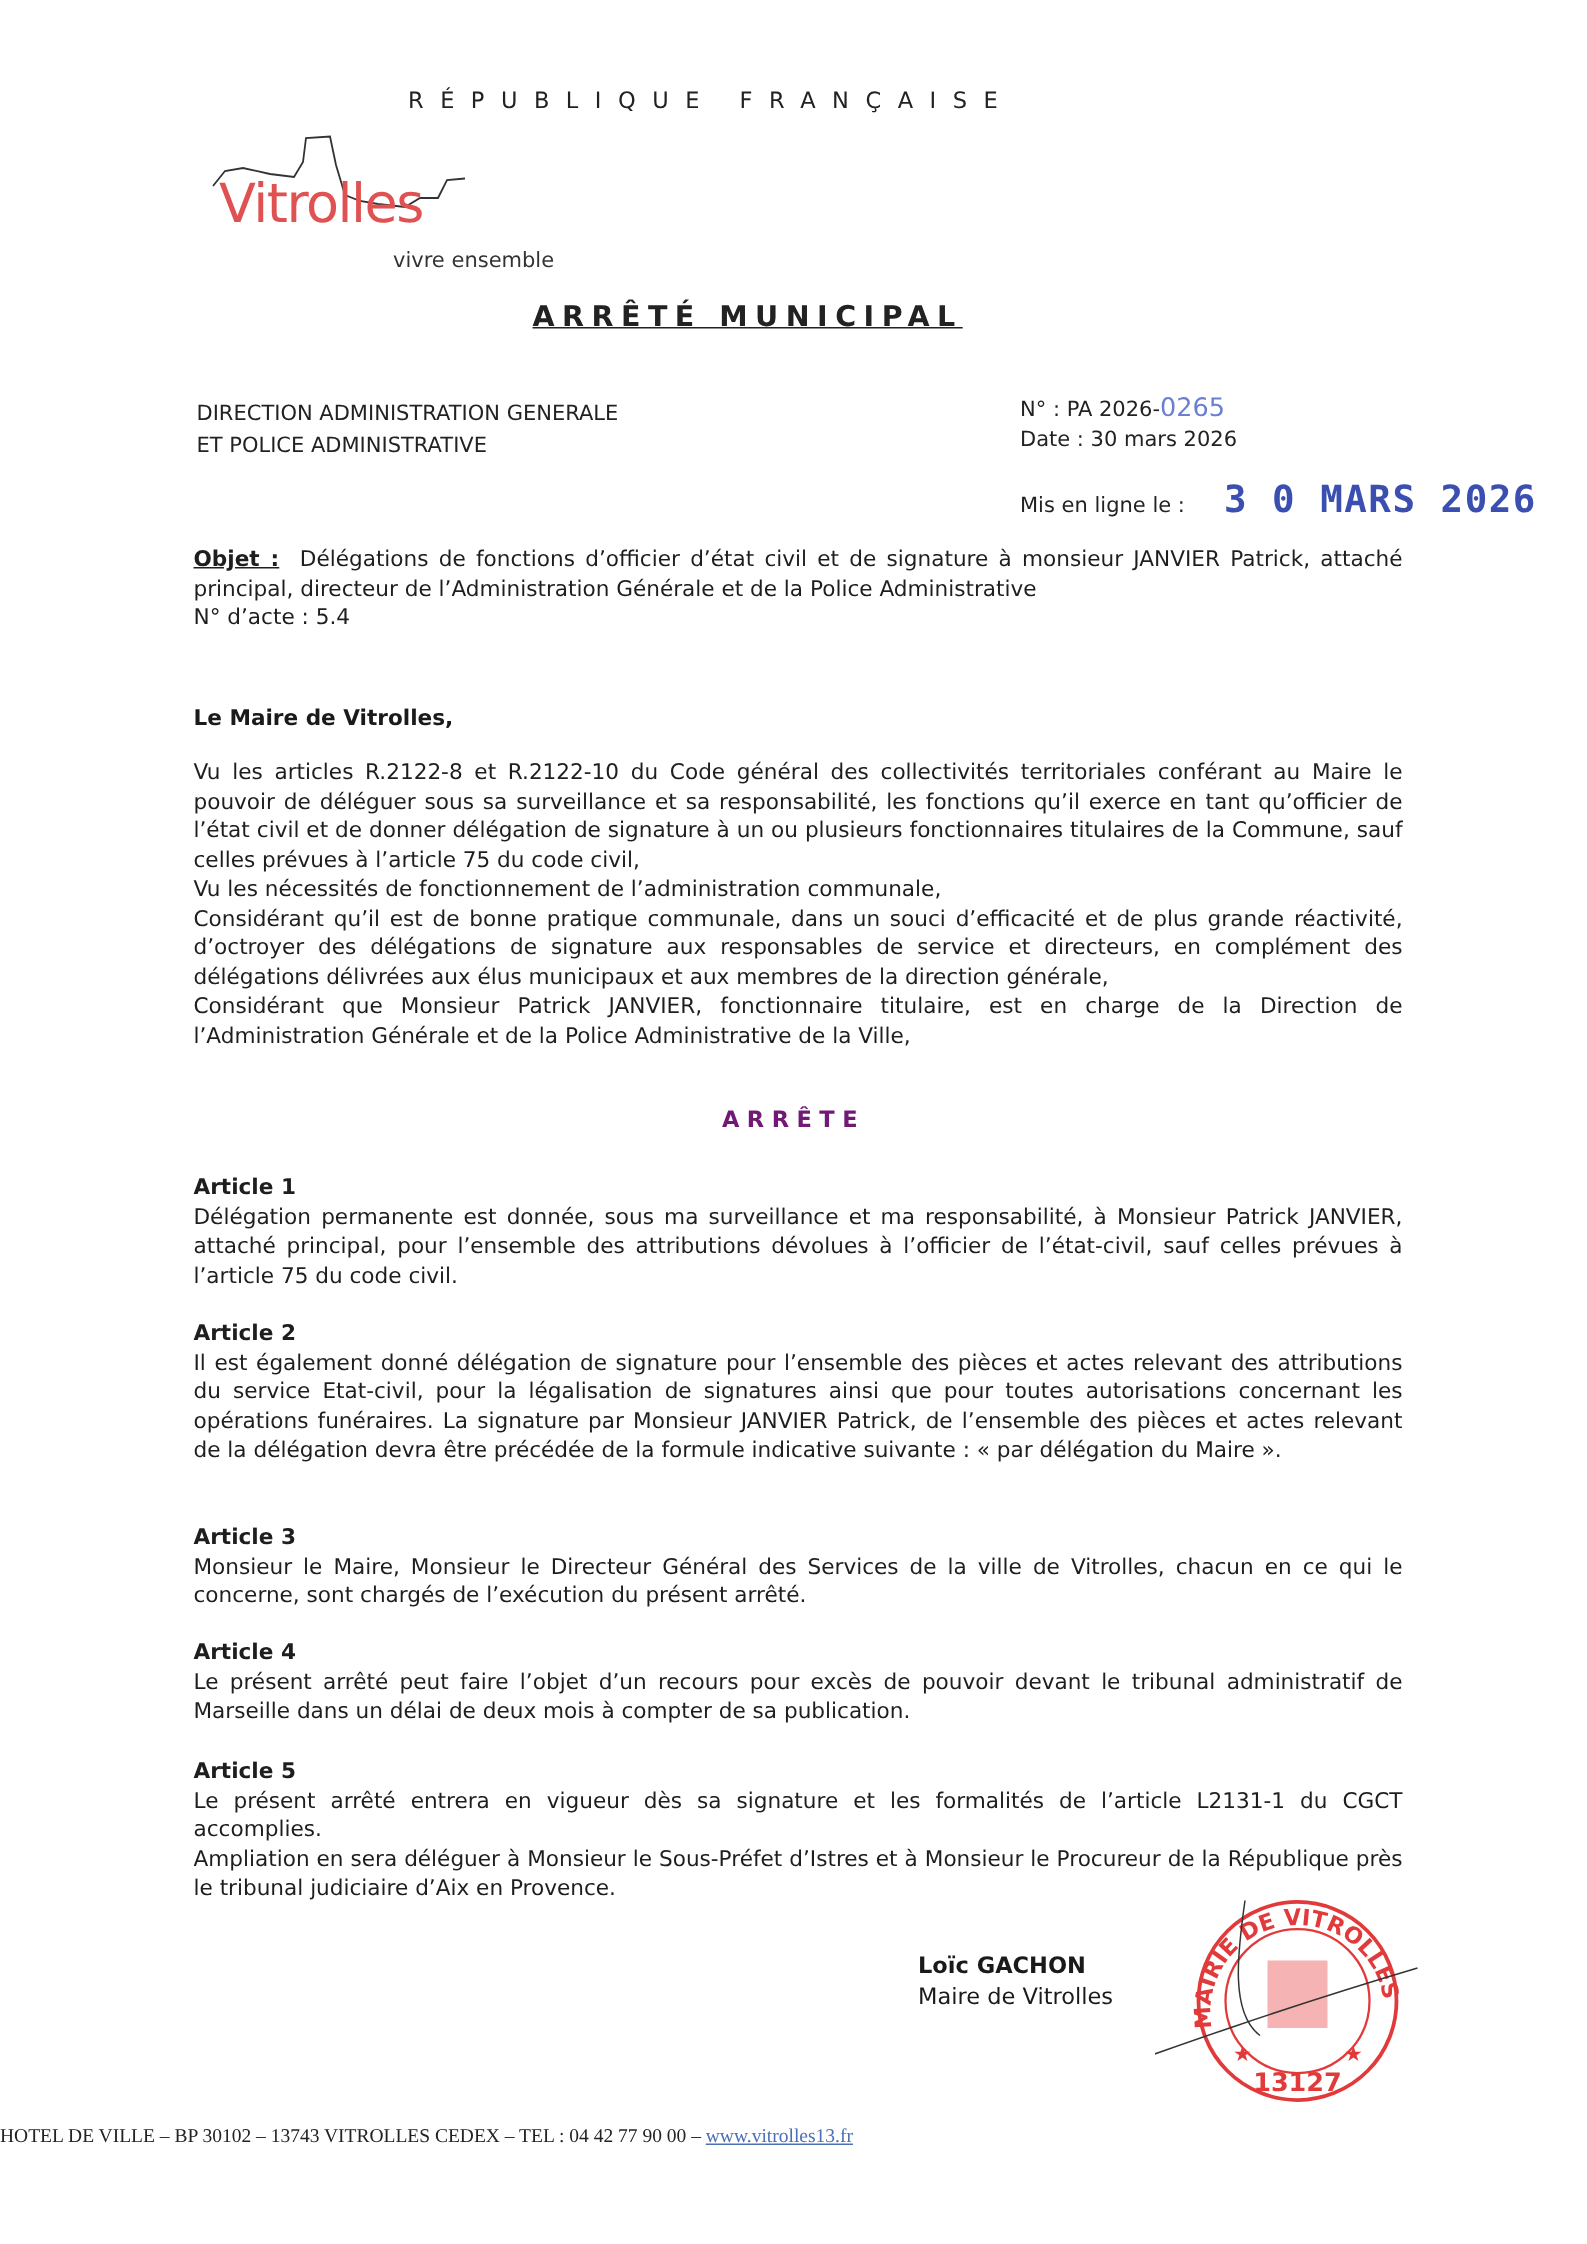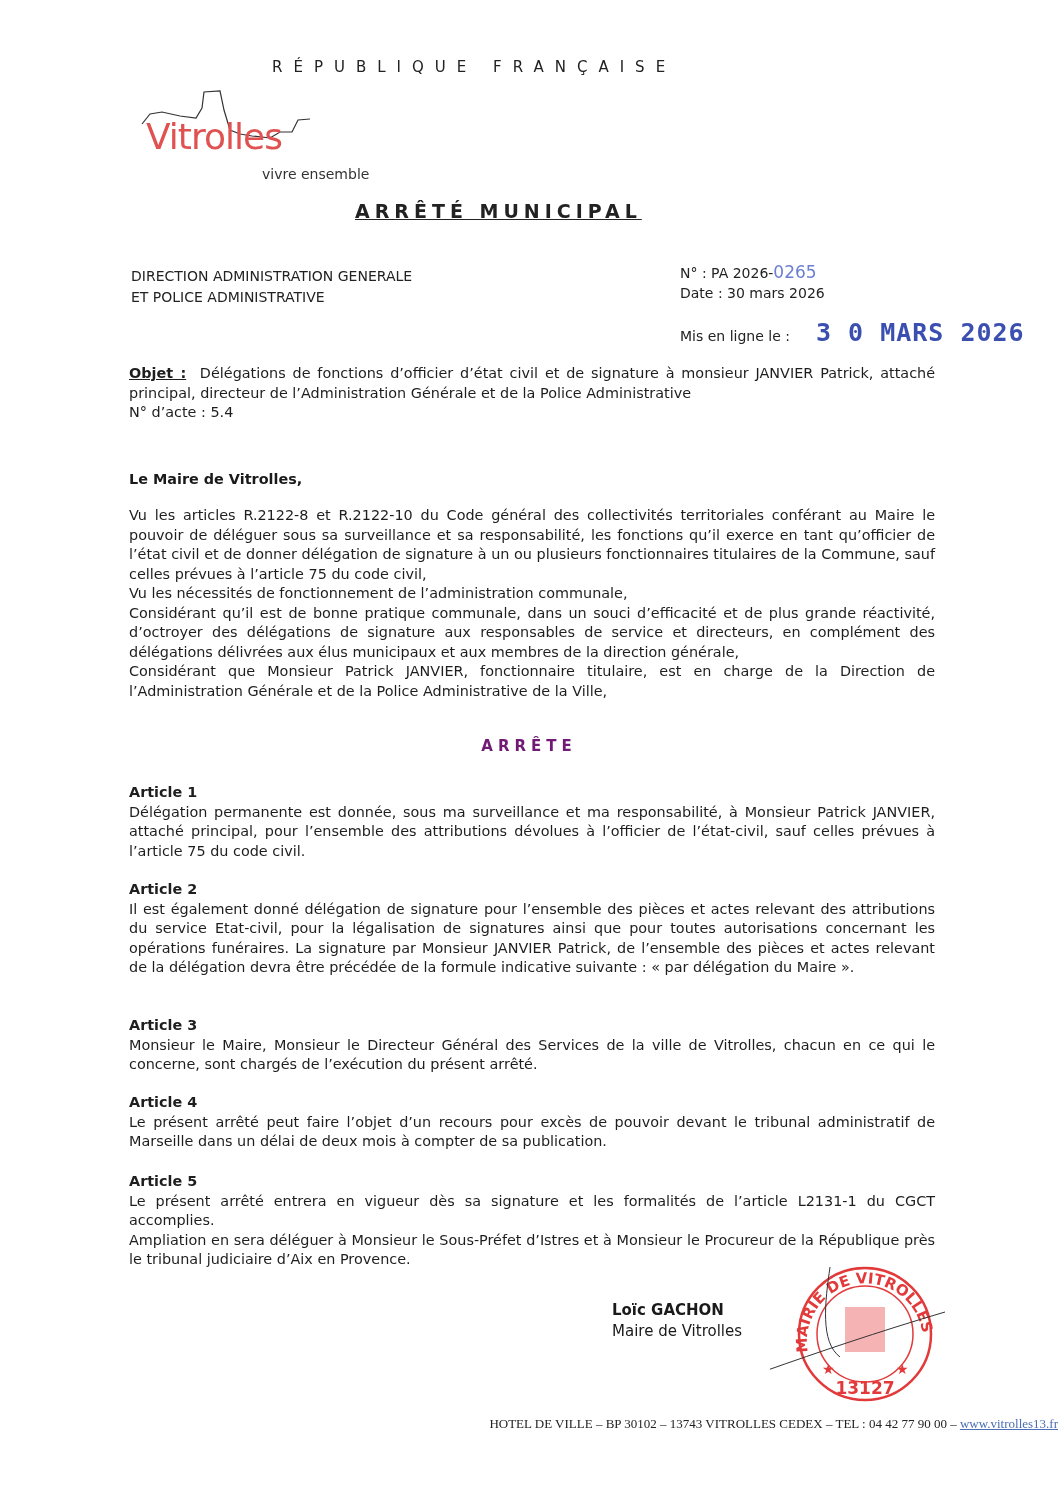--- a/index.html
+++ b/index.html
@@ -23,21 +23,21 @@
   .arrete-center { left:0; width:1058px; top:737px; text-align:center; font-weight:bold; font-size:15px; letter-spacing:5px; color:#701a75; }
   .article-title { font-weight:bold; }
   .art1 { top:783px; }
   .art2 { top:880px; }
   .art3 { top:1016px; }
   .art4 { top:1093px; }
   .art5 { top:1172px; }
   .sig { left:612px; top:1300px; font-size:15px; line-height:21px; }
   .sig .name { font-weight:bold; }
   .seal { left:770px; top:1262px; width:180px; height:150px; }
-  .footer { left:0; width:1058px; top:1416px; text-align:right; font-family:"Liberation Serif", serif; font-size:13px; color:#222; }
+  .footer { left:0; width:1058px; top:1416px; text-align:left; font-family:"Liberation Serif", serif; font-size:13px; color:#222; }
   .footer a { color:#4a6fb5; text-decoration:underline; }
   b { font-weight:normal; }
 </style>
 </head>
 <body>
 
 <div class="abs republique">RÉPUBLIQUE FRANÇAISE</div>
 
 <div class="abs logo">
   <svg width="270" height="60" style="position:absolute;left:0;top:0">

